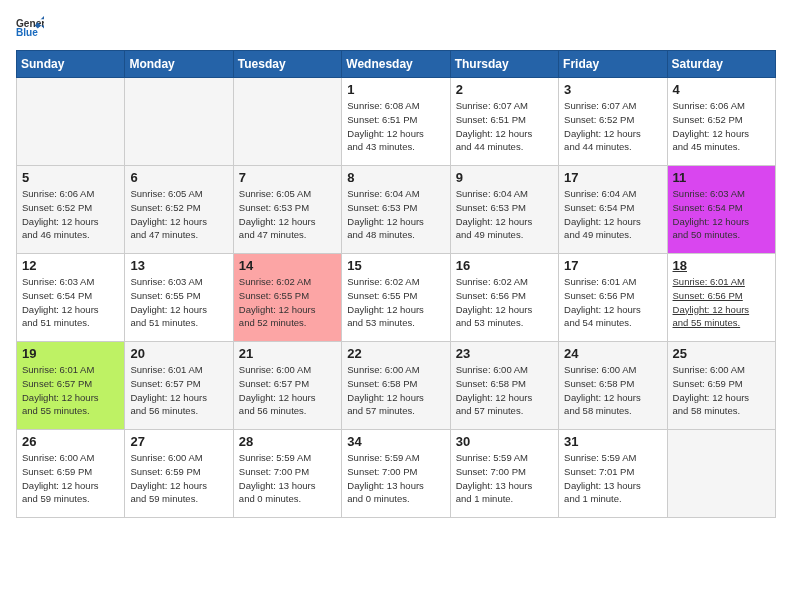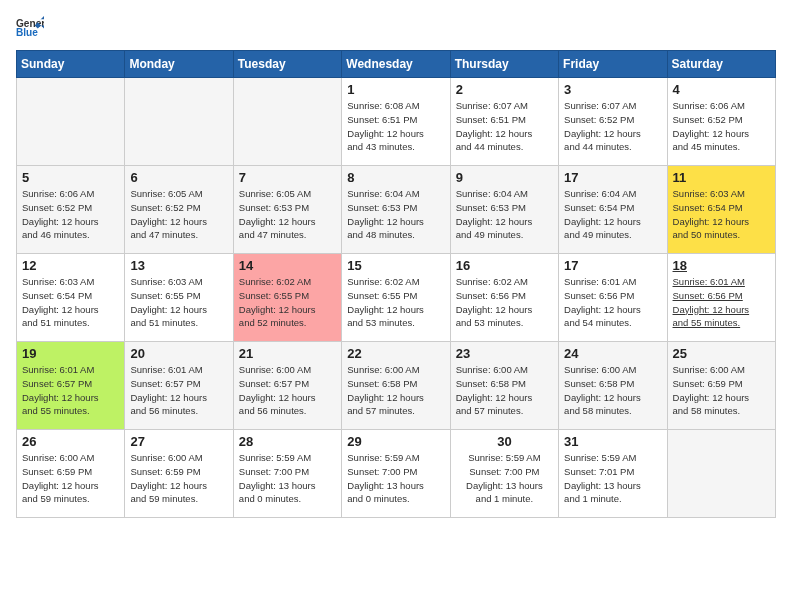--- a/index.html
+++ b/index.html
@@ -181,21 +181,21 @@
 Daylight: 12 hours
 and 49 minutes.</div>
         </td>
         <td style="background: rgb(245, 245, 245);">
           <span class="day-num">17</span>
           <div class="day-info" style="white-space: pre-line;">Sunrise: 6:04 AM
 Sunset: 6:54 PM
 Daylight: 12 hours
 and 49 minutes.</div>
         </td>
-        <td style="background: #fde047;">
+        <td style="background: #d946ef;">
           <span class="day-num">11</span>
           <div class="day-info" style="white-space: pre-line;">Sunrise: 6:03 AM
 Sunset: 6:54 PM
 Daylight: 12 hours
 and 50 minutes.</div>
         </td>
       </tr>
       <tr>
         <td style="background: rgb(255, 255, 255);">
           <span class="day-num">12</span>
@@ -314,27 +314,27 @@
 and 59 minutes.</div>
         </td>
         <td style="background: rgb(255, 255, 255);">
           <span class="day-num">28</span>
           <div class="day-info" style="white-space: pre-line;">Sunrise: 5:59 AM
 Sunset: 7:00 PM
 Daylight: 13 hours
 and 0 minutes.</div>
         </td>
         <td style="background: rgb(255, 255, 255);">
-          <span class="day-num">29</span>
+          <span class="day-num">34</span>
           <div class="day-info" style="white-space: pre-line;">Sunrise: 5:59 AM
 Sunset: 7:00 PM
 Daylight: 13 hours
 and 0 minutes.</div>
         </td>
-        <td style="background: rgb(255, 255, 255); text-align: center;">
+        <td style="background: rgb(255, 255, 255);">
           <span class="day-num">30</span>
           <div class="day-info" style="white-space: pre-line;">Sunrise: 5:59 AM
 Sunset: 7:00 PM
 Daylight: 13 hours
 and 1 minute.</div>
         </td>
         <td style="background: rgb(255, 255, 255);">
           <span class="day-num">31</span>
           <div class="day-info" style="white-space: pre-line;">Sunrise: 5:59 AM
 Sunset: 7:01 PM

